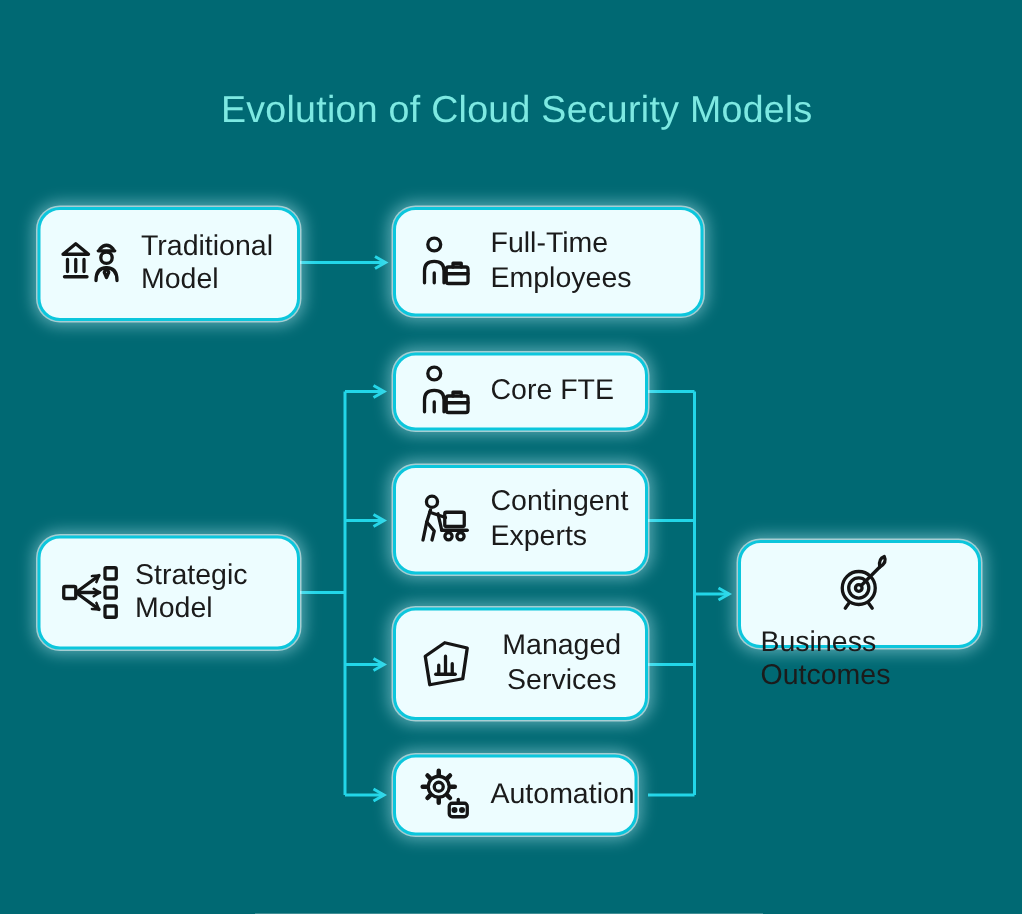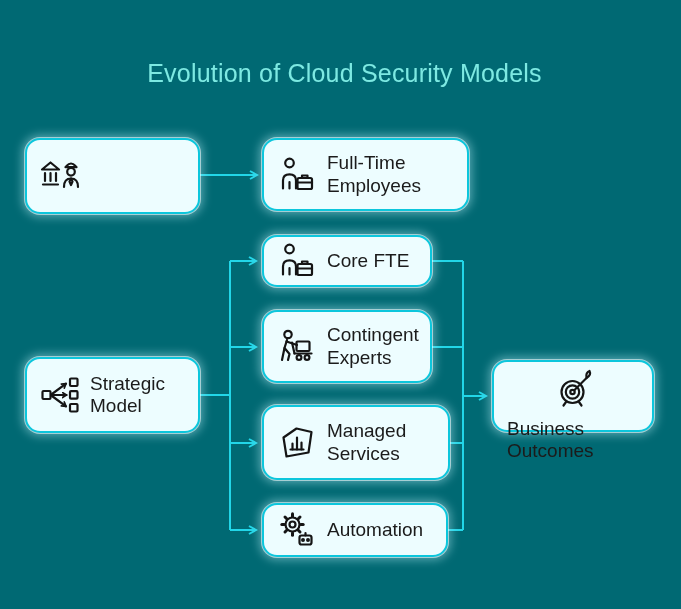--- a/index.html
+++ b/index.html
@@ -24,22 +24,22 @@
   .node .label { font-size:19px; line-height:1.17; }
   .node .nowrap { white-space:nowrap; }
   .icon { display:flex; align-items:center; justify-content:center; flex:0 0 auto; }
   .icon svg { display:block; stroke:#151515; fill:none; stroke-width:2.2;
               stroke-linecap:round; stroke-linejoin:round; }
   #n-traditional { left:25px;  top:138px; width:175px; height:76px; }
   #n-fulltime    { left:262px; top:138px; width:207px; height:73px; }
   #n-strategic   { left:25px;  top:357px; width:175px; height:76px; }
   #n-corefte     { left:262px; top:235px; width:170px; height:52px; }
   #n-contingent  { left:262px; top:310px; width:170px; height:73px; }
-  #n-managed     { left:262px; top:405px; width:188px; height:75px; }
-  #n-automation  { left:262px; top:503px; width:186px; height:54px;text-align:right; }
+  #n-managed     { left:262px; top:405px; width:170px; height:75px;text-align:center; }
+  #n-automation  { left:262px; top:503px; width:163px; height:54px;text-align:right; }
   #n-outcomes    { left:492px; top:360px; width:162px; height:72px;flex-direction:column; }
 </style>
 </head>
 <body>
 
 <div class="canvas">
 
   <h1 class="title">Evolution of Cloud Security Models</h1>
 
   <svg class="connectors" width="681" height="609" viewBox="0 0 681 609">
@@ -71,20 +71,21 @@
         <path d="M2 12.5 L10.5 5.5 L19 12.5 H2 Z"></path>
         <path d="M5 16 V24 M10.5 16 V24 M16 16 V24"></path>
         <path d="M3 27.5 H18"></path>
         <path d="M26.5 9 Q31 4 35.5 9"></path>
         <path d="M25.5 10.2 H36.5"></path>
         <circle cx="31" cy="14.8" r="3.8"></circle>
         <path d="M24 30 Q24 21.5 31 21.5 Q38 21.5 38 30"></path>
         <path d="M31 21.5 L29.5 24.5 L31 28 L32.5 24.5 Z"></path>
       </svg>
     </span>
+    <span class="label">Traditional Model</span>
   </div>
 
   <div class="node" id="n-fulltime">
     <span class="icon">
       <svg width="40" height="40" viewBox="0 0 40 40">
         <circle cx="12.5" cy="8" r="4.3"></circle>
         <path d="M6 33.5 V25.5 Q6 19.3 12.5 19.3 Q19 19.3 19 25.5 V33.5"></path>
         <path d="M12.5 33.5 V27"></path>
         <rect x="20.5" y="23" width="14.5" height="11" rx="1.5"></rect>
         <path d="M25 23 V20.5 H30.5 V23"></path>

